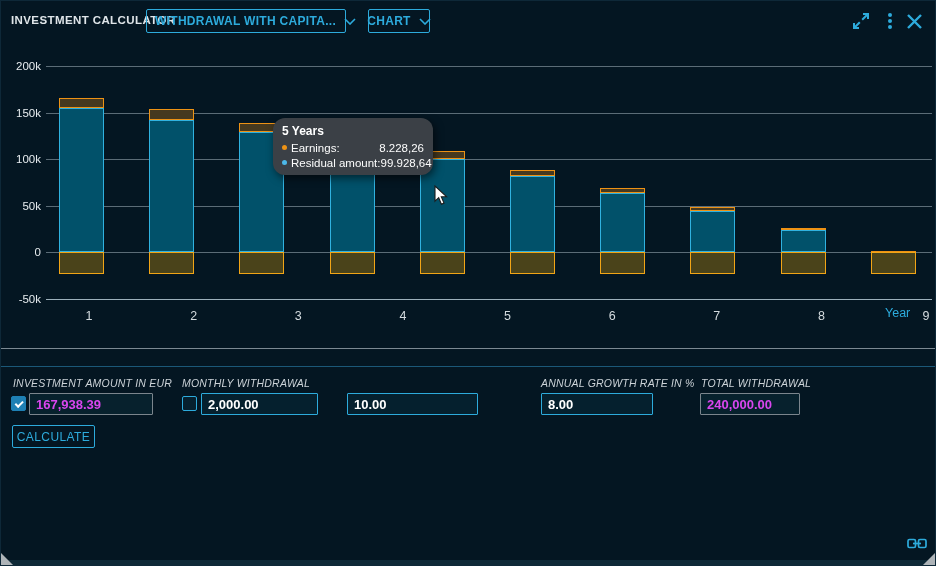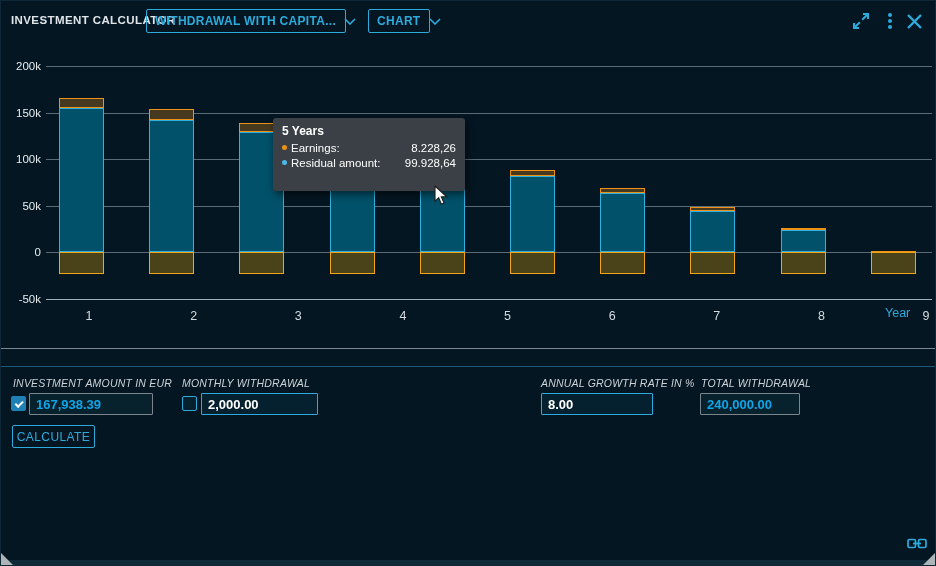--- a/index.html
+++ b/index.html
@@ -19,21 +19,21 @@
     color:#dfe5e9; font-size:11.5px; font-weight:bold; letter-spacing:.4px;
   }
   .dd {
     position:absolute; top:8px; height:24px;
     border:1px solid #2dabdc; border-radius:2px;
     color:#2dabdc; font-size:12px; font-weight:bold; letter-spacing:.3px;
     display:flex; align-items:center; gap:8px; padding:0 8px;
     background:transparent; cursor:pointer; white-space:nowrap;
   }
   .dd-type { left:145px; width:200px; }
-  .dd-view { left:367px; width:62px; }
+  .dd-view { left:367px; width:62px;justify-content:center; }
   .dd svg { flex:none; }
 
   .winbtn { position:absolute; top:10px; width:22px; height:20px; background:none; border:none; cursor:pointer; display:flex; align-items:center; justify-content:center; }
   .btn-expand { left:849px; }
   .btn-kebab  { left:878px; }
   .btn-close  { left:902px; }
 
   
   .chart { position:absolute; left:0; top:0; width:936px; height:348px;border-radius:6px; }
   .gridline { position:absolute; left:45px; width:886px; height:1px; background:rgba(150,166,177,.6); }
@@ -48,22 +48,22 @@
     color:#d4dbdf; font-size:12.5px;
   }
   .axis-title {
     position:absolute; left:884px; top:305px;
     color:#2dabdc; font-size:12.5px;
   }
   .panel-sep { position:absolute; left:0; top:347px; width:936px; height:1px; background:#7c8992; }
 
   
   .tooltip {
-    position:absolute; left:272px; top:117px; width:192px;
-    background:#3b4046; border-radius:3px; padding:6px 9px 21px 9px;
+    position:absolute; left:272px; top:117px; width:160px;
+    background:#3b4046; border-radius:12px; padding:6px 9px 5px 9px;
     box-shadow:2px 3px 8px rgba(0,0,0,.55); z-index:10;
   }
   .tooltip-title { color:#ffffff; font-size:12px; font-weight:bold; margin-bottom:2px; }
   .tt-row { display:flex; align-items:center; height:15px; font-size:11.5px; color:#fdfdfd; }
   .tt-bullet { width:5px; height:5px; border-radius:50%; margin-right:4px; flex:none; }
   .tt-label { white-space:nowrap; }
   .tt-val { margin-left:auto; white-space:nowrap; }
 
   
   .cursor { position:absolute; left:433px; top:184px; z-index:20; pointer-events:none; }
@@ -78,21 +78,21 @@
   .field-label {
     position:absolute; top:376px;
     color:#ccd3d8; font-size:10.5px; font-style:italic; letter-spacing:.2px; white-space:nowrap;
   }
   .txt {
     position:absolute; top:392px; height:22px;
     background:#05202e; border:1px solid #2dabdc; border-radius:1px;
     color:#ffffff; font-family:"Liberation Sans", sans-serif;
     font-size:13px; font-weight:bold; padding:0 6px; outline:none;
   }
-  .txt.disabled { border-color:#7b858d; color:#0ea5e9; background:#07212d; }
+  .txt.disabled { border-color:#7b858d; color:#d946ef; background:#07212d; }
 
   .checkbox {
     position:absolute; top:395px; width:15px; height:15px;
     border:1px solid #2dabdc; border-radius:2px; background:#06202e; cursor:pointer;
   }
   .checkbox.checked { background:#1e80b4; border-color:#1e80b4; }
   .checkbox .check {
     position:absolute; left:3px; top:3.5px; width:8px; height:4.5px;
     border-left:2px solid #ffffff; border-bottom:2px solid #ffffff;
     transform:rotate(-45deg); display:none;
@@ -244,20 +244,21 @@
   <div class="field-label" style="left:540px">ANNUAL GROWTH RATE IN %</div>
   <div class="field-label" style="left:700px">TOTAL WITHDRAWAL</div>
 
   <div class="checkbox checked" style="left:10px">
       <span class="check"></span>
     </div>
   <div class="checkbox" style="left:181px"></div>
 
   <input class="txt disabled" style="left: 28px; width: 124px;" readonly="" value="167,938.39">
   <input class="txt" style="left: 200px; width: 117px;" value="2,000.00">
+  <input class="txt" style="left: 346px; width: 131px;" value="10.00">
   <input class="txt" style="left: 540px; width: 112px;" value="8.00">
   <input class="txt disabled" style="left: 699px; width: 100px;" readonly="" value="240,000.00">
 
   <button class="calc-btn">CALCULATE</button>
 
   <div class="bottom-strip"></div>
   <button class="link-btn">
     <svg width="20" height="11" viewBox="0 0 20 11">
       <g fill="none" stroke="#2dabdc" stroke-width="1.7">
         <rect x="1" y="1.5" width="7.5" height="8" rx="1.5"></rect>

